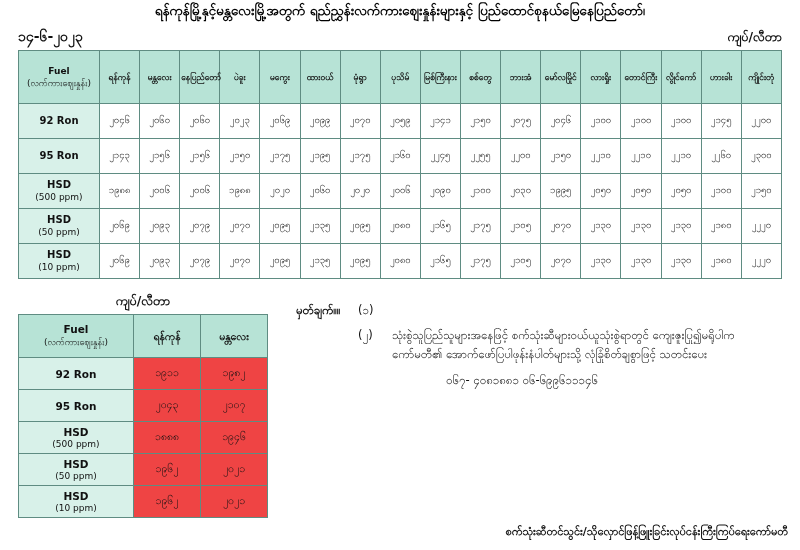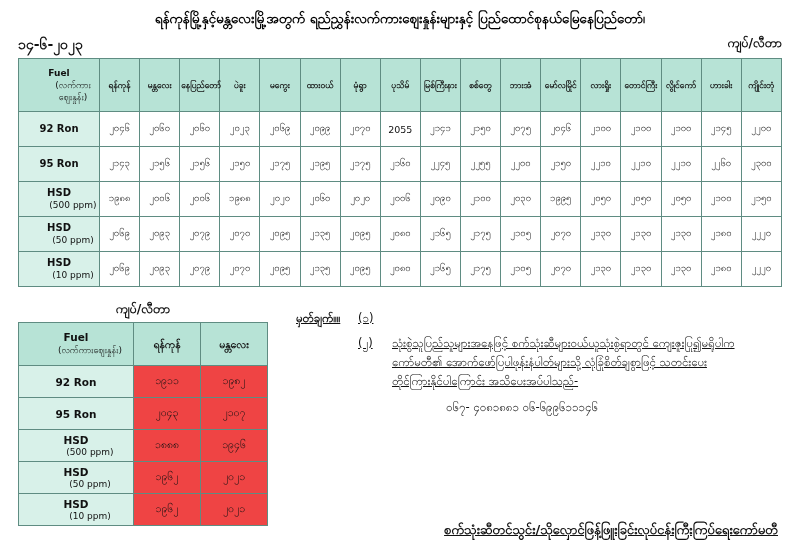--- a/index.html
+++ b/index.html
@@ -10,32 +10,31 @@
     width: 800px;
     height: 550px;
     background: #ffffff;
     font-family: "DejaVu Sans", "Liberation Sans", sans-serif;
     color: #111111;
     position: relative;
     overflow: hidden;
   }
   .title-block {
     text-align: center;
-    padding-top: 8px;
   }
   .title-line {
     font-size: 13.5px;
     line-height: 21px;
     font-weight: 600;
     color: #000;
   }
   .date-row {
     display: flex;
     justify-content: space-between;
-    align-items: flex-start;
+    align-items: center;
     padding: 6px 18px 2px 18px;
   }
   .date-text {
     font-size: 14px;
     font-weight: 600;
   }
   .unit-text {
     font-size: 12.5px;
     font-weight: 600;
   }
@@ -72,21 +71,20 @@
   .main-table tbody td.rowlabel {
     background: #d8f1e9;
     font-weight: 600;
     font-size: 10px;
     line-height: 12px;
   }
   .sub-unit {
     font-size: 9px;
     font-weight: 400;
     display: block;
-    padding-left: 28px;
   }
   
   .lower-wrap {
     display: flex;
     margin-top: 14px;
     padding: 0 18px;
     gap: 18px;
   }
   .left-col {
     width: 250px;
@@ -128,21 +126,20 @@
   .notes {
     flex: 1;
     padding-left: 10px;
     padding-top: 8px;
     font-size: 11.5px;
     line-height: 19px;
   }
   .note-row {
     display: flex;
     margin-bottom: 6px;
-    text-decoration: underline;
   }
   .note-head {
     width: 62px;
     flex: 0 0 62px;
     font-weight: 600;
   }
   .note-num {
     width: 34px;
     flex: 0 0 34px;
   }
@@ -151,24 +148,23 @@
   }
   .phone-line {
     text-align: center;
     padding-right: 34px;
     font-size: 11.5px;
     line-height: 20px;
   }
   .footer {
     position: absolute;
     bottom: 10px;
-    right: 22px;
-    font-size: 13px;
-    font-weight: 600;
-    text-decoration: underline;
+    right: 12px;
+    font-size: 11px;
+    font-weight: 600;
   }
 </style>
 </head>
 <body>
 
 <div class="title-block">
   <div class="title-line">ရန်ကုန်မြို့နှင့်မန္တလေးမြို့အတွက် ရည်ညွှန်းလက်ကားဈေးနှုန်းများနှင့် ပြည်ထောင်စုနယ်မြေနေပြည်တော်၊</div>
 </div>
 
 <div class="date-row">
@@ -207,21 +203,21 @@
       <td class="rowlabel">
         <span>92 Ron</span>
       </td>
       <td>၂၀၄၆</td>
       <td>၂၀၆၀</td>
       <td>၂၀၆၀</td>
       <td>၂၀၂၃</td>
       <td>၂၀၆၉</td>
       <td>၂၀၉၉</td>
       <td>၂၀၇၀</td>
-      <td>2055</td>
+      <td>၂၀၅၉</td>
       <td>၂၁၄၁</td>
       <td>၂၁၅၀</td>
       <td>၂၀၇၅</td>
       <td>၂၀၄၆</td>
       <td>၂၁၀၀</td>
       <td>၂၁၀၀</td>
       <td>၂၁၀၀</td>
       <td>၂၁၄၅</td>
       <td>၂၂၀၀</td>
     </tr>
@@ -380,20 +376,19 @@
     <div class="note-row">
       <div class="note-head">မှတ်ချက်။။</div>
       <div class="note-num">(၁)</div>
     </div>
     <div class="note-row">
       <div class="note-head"></div>
       <div class="note-num">(၂)</div>
       <div class="note-body">
         <div>သုံးစွဲသူပြည်သူများအနေဖြင့် စက်သုံးဆီများဝယ်ယူသုံးစွဲရာတွင် ကျေးဇူးပြု၍မရိုပါက</div>
         <div>ကော်မတီ၏ အောက်ဖော်ပြပါဖုန်းနံပါတ်များသို့ လုံခြုံစိတ်ချစွာဖြင့် သတင်းပေး</div>
-        <div>တိုင်ကြားနိုင်ပါကြောင်း အသိပေးအပ်ပါသည်-</div>
       </div>
     </div>
     <div class="phone-line">၀၆၇- ၄၀၈၁၈၈၁ ၀၆-၆၉၉၆၁၁၁၄၆</div>
   </div>
 </div>
 
 <div class="footer">စက်သုံးဆီတင်သွင်း/သိုလှောင်ဖြန့်ဖြူးခြင်းလုပ်ငန်းကြီးကြပ်ရေးကော်မတီ</div>
 
 </body></html>

